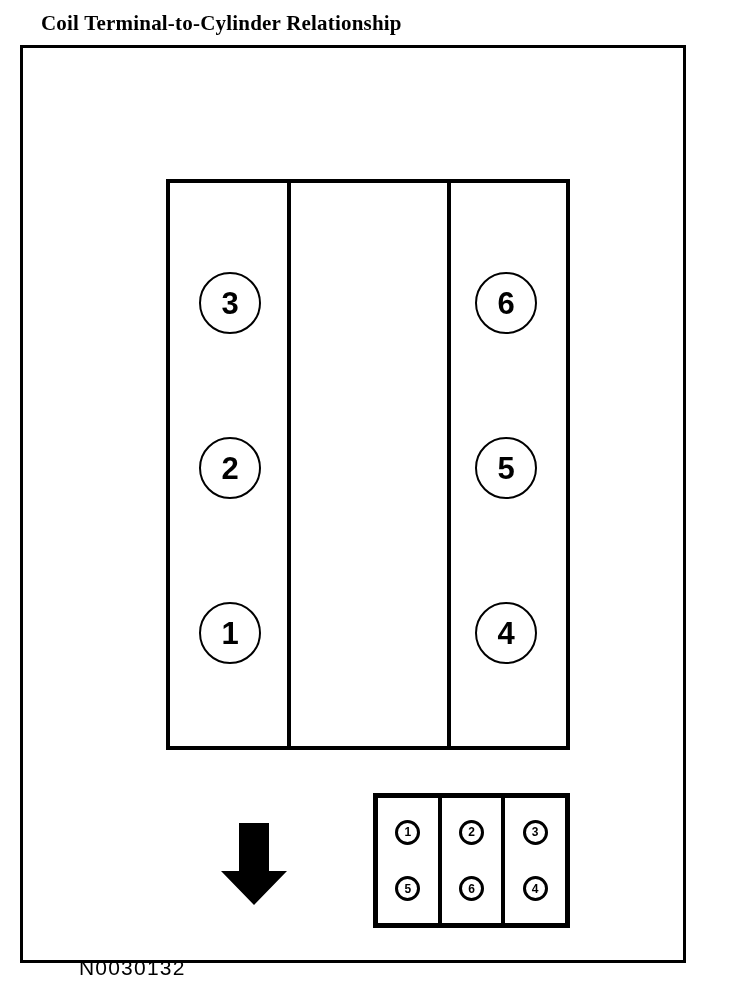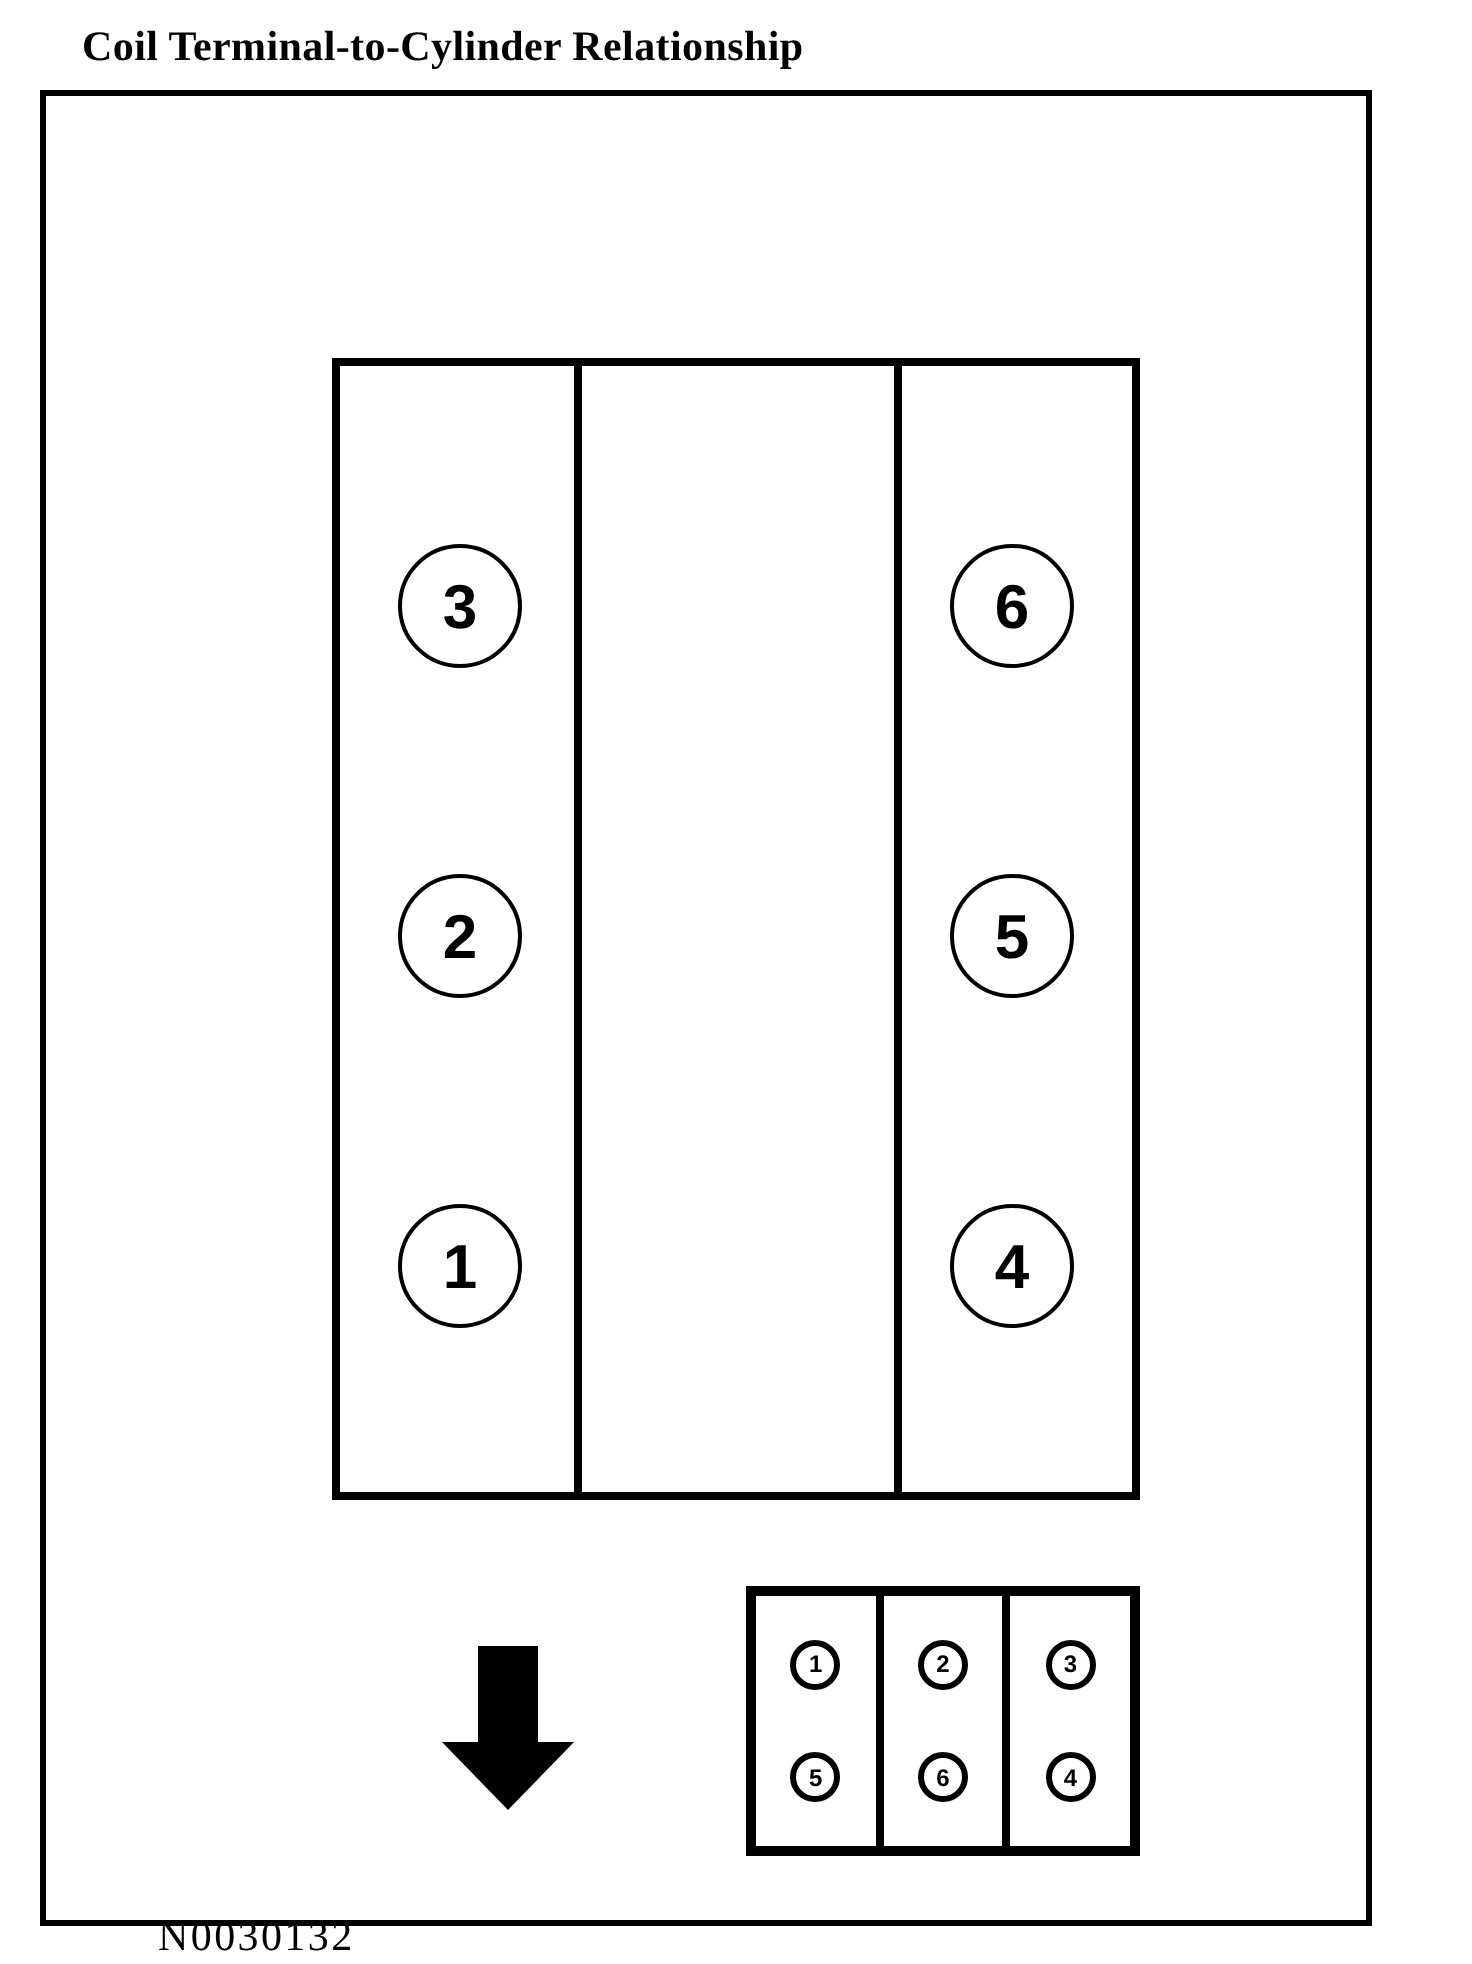--- a/index.html
+++ b/index.html
@@ -147,21 +147,21 @@
     color: #000000;
     line-height: 1;
     background: #ffffff;
   }
 
   
   #reference-number {
     position: absolute;
     left: 56px;
     top: 908px;
-    font-family: Liberation Serif, serif;
+    font-family: Liberation Sans, sans-serif;
     font-size: 21px;
     letter-spacing: 1.2px;
     color: #000000;
     white-space: nowrap;
   }
 </style>
 </head>
 <body>
 
 <div id="page-title">Coil Terminal-to-Cylinder Relationship</div>

